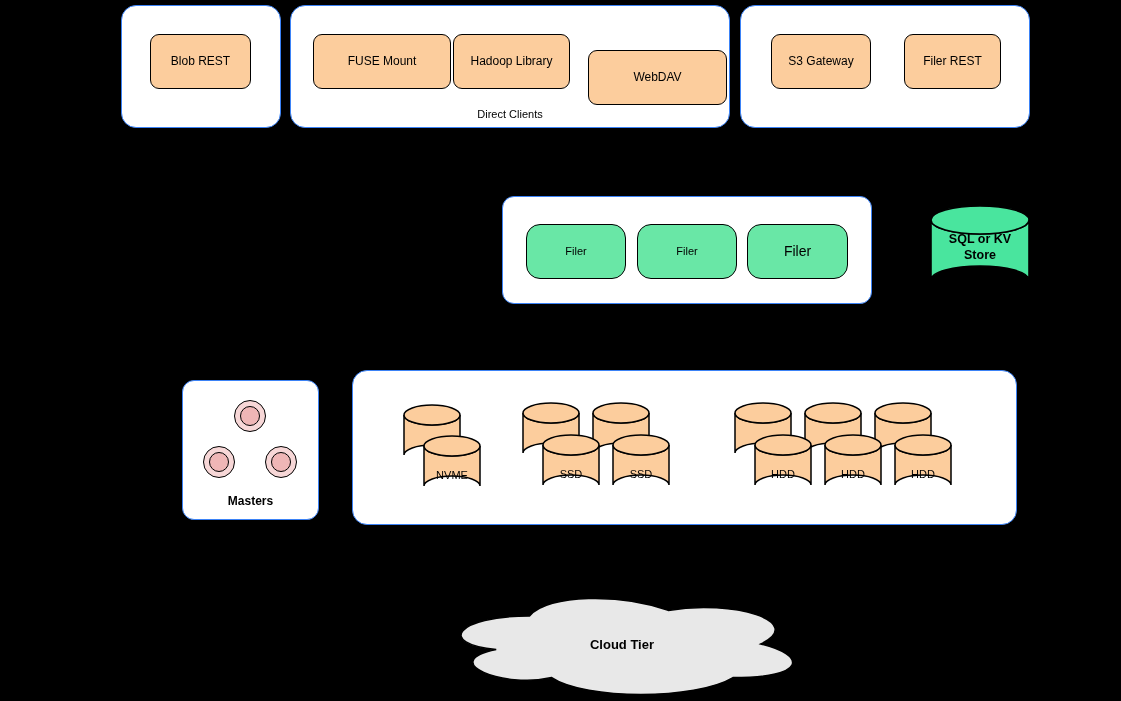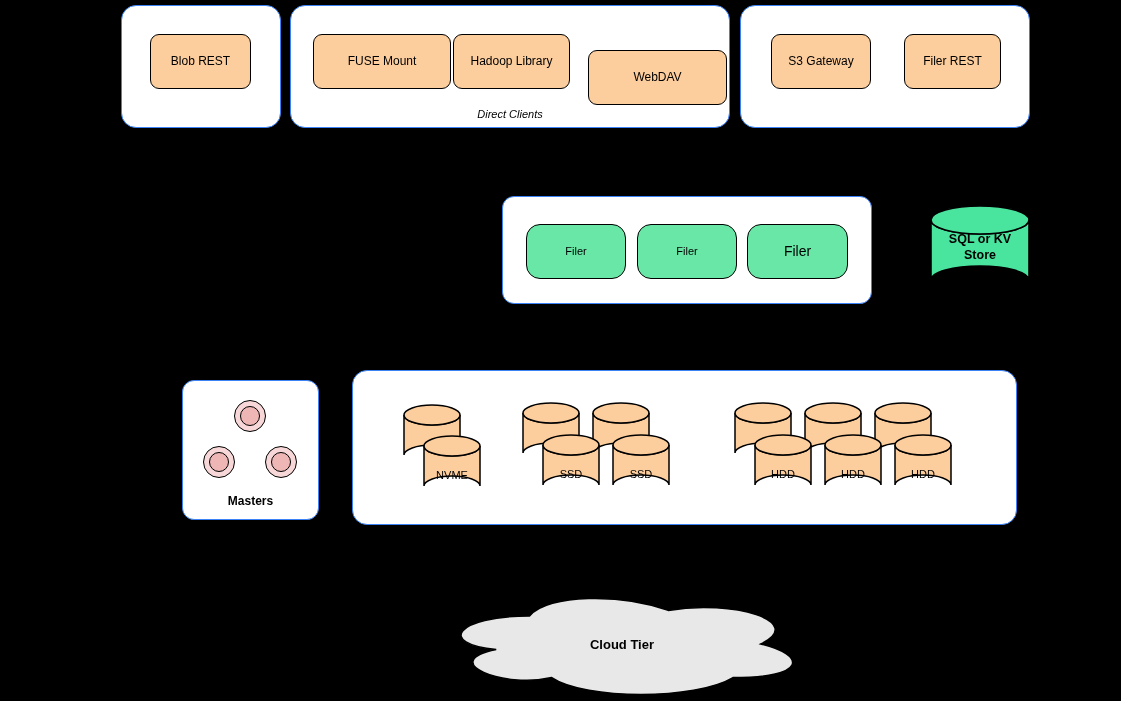--- a/index.html
+++ b/index.html
@@ -10,21 +10,21 @@
   .panel { position:absolute; background:#ffffff; border:1px solid #3b82f6; border-radius:15px; }
 
   .node { position:absolute; border:1.6px solid #000; border-radius:9px;
           display:flex; align-items:center; justify-content:center;
           font-size:12px; text-align:center; line-height:1.2; }
   .node.orange { background:#fccd9d; }
   .node.green  { background:#69e7a6; font-size:11px;border-radius:14px; }
   .node.green.big { font-size:14px; }
 
   .caption { position:absolute; left:0; right:0; text-align:center; font-size:11px; }
-  .caption.bottom { bottom:7px;font-style:italic; }
+  .caption.bottom { bottom:7px; }
   .bold { font-weight:bold; }
 
   .vert-label { position:absolute; inset:0; display:flex; align-items:center; justify-content:center;
                 text-align:center; font-size:11px; font-weight:bold; white-space:pre-line; line-height:1.3; }
 
   .cyl { position:absolute; }
   .cyl svg { position:absolute; inset:0; width:100%; height:100%; overflow:visible; }
   .cyl-label { position:absolute; left:0; right:0; top:55%; text-align:center; font-size:11px; }
   .cyl-label.store { top:30%; font-weight:bold; font-size:12.5px; line-height:1.25; padding:0 6px; }
 

